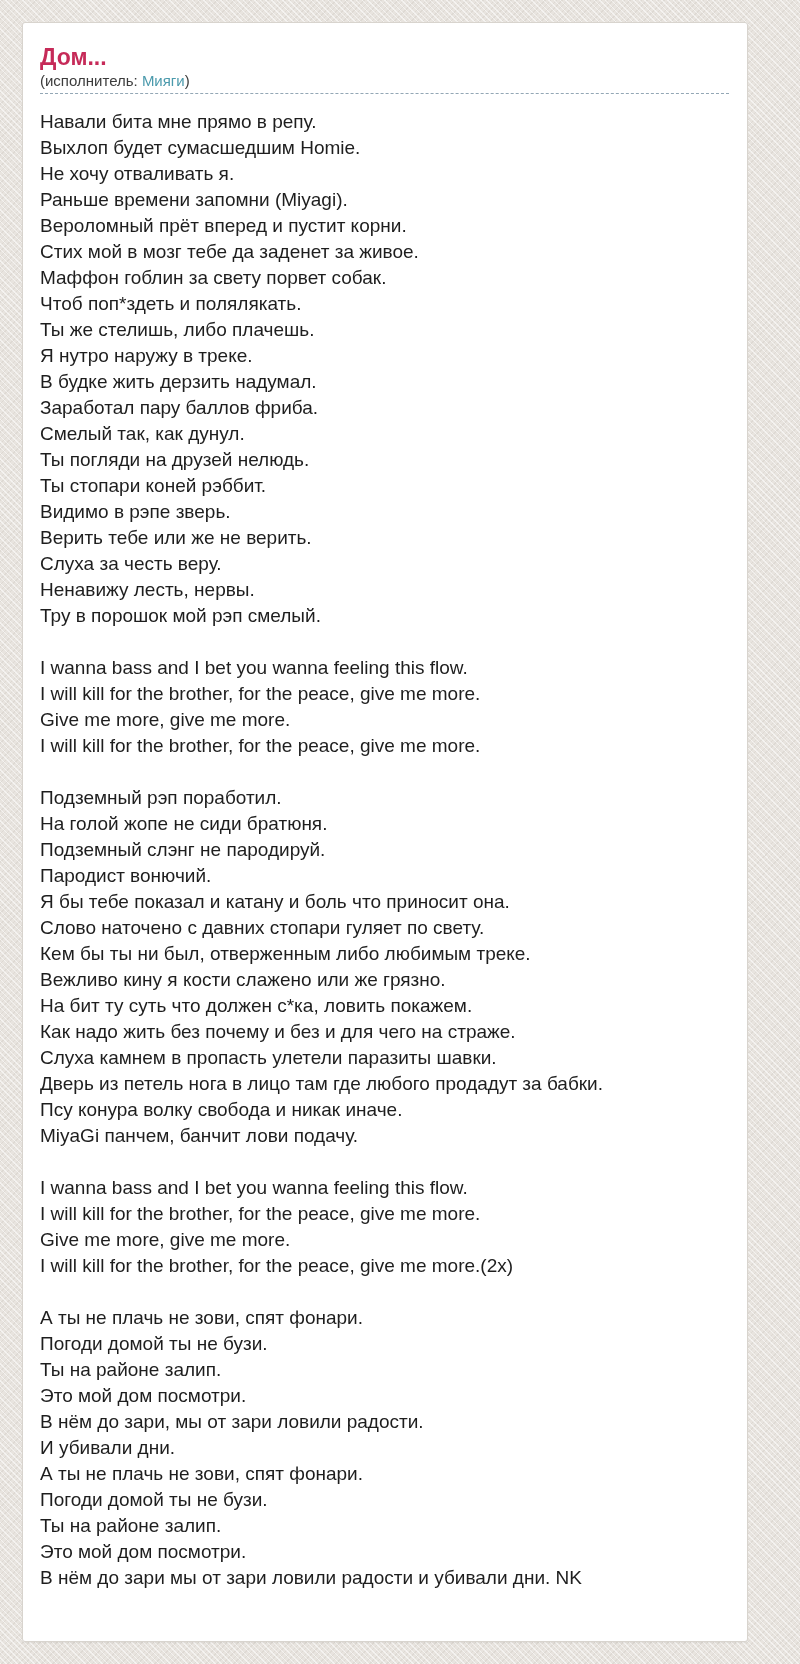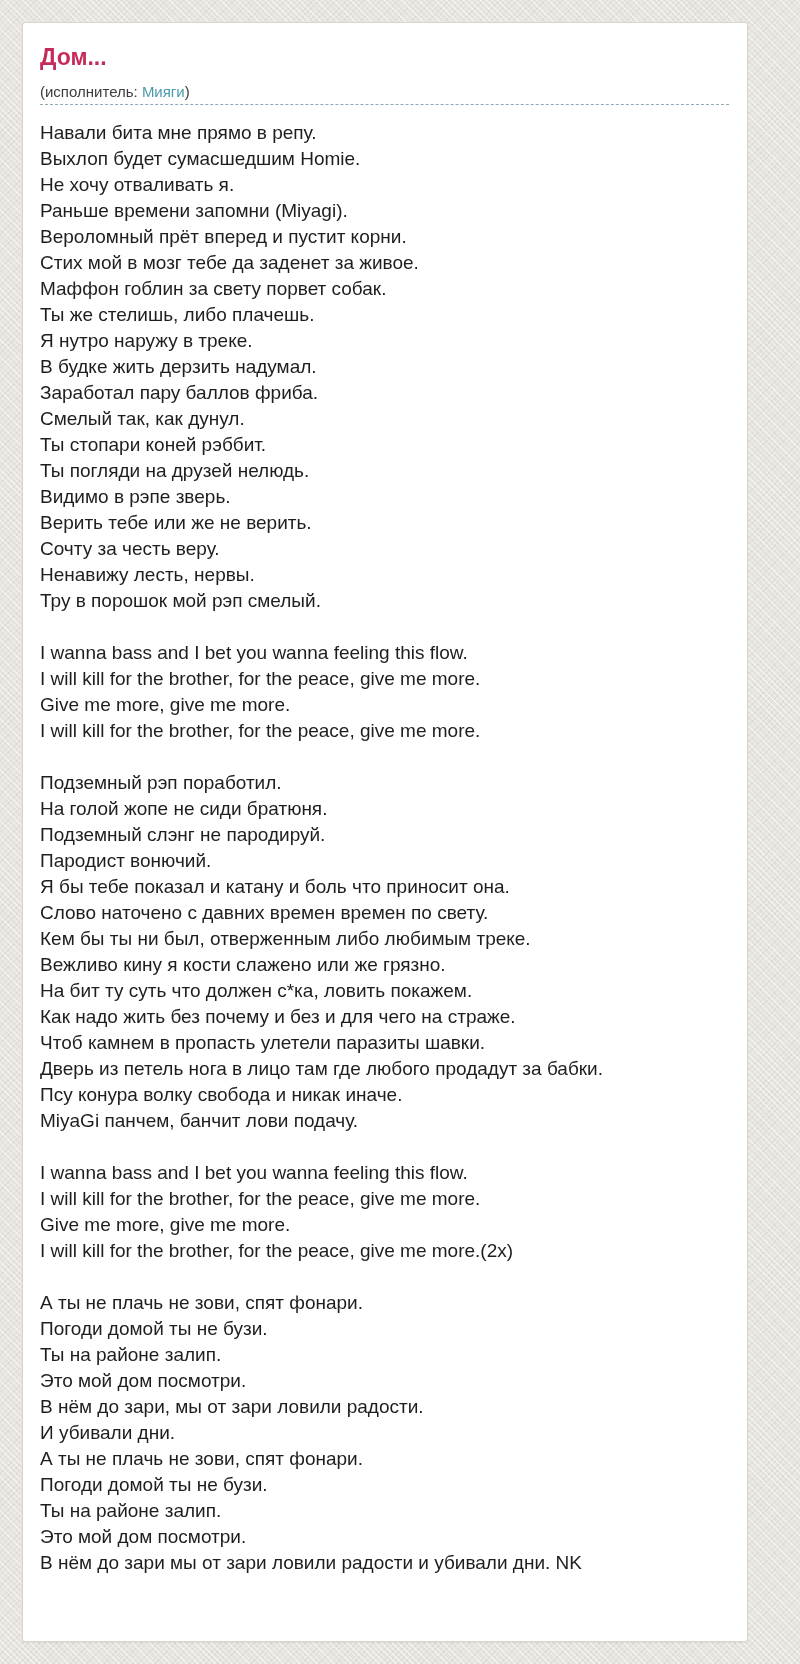--- a/index.html
+++ b/index.html
@@ -41,21 +41,21 @@
   .song-title{
     font-size:23px;
     font-weight:bold;
     line-height:28px;
     color:var(--title_color);
   }
   .artist-line{
     font-size:15px;
     line-height:18px;
     color:var(--subtitle_color);
-    margin-top:12px;
+    margin-top:1px;
     padding-bottom:3px;
   }
   .artist-link{
     color:var(--artist_link_color);
     text-decoration:none;
     cursor:pointer;
   }
   .separator{
     border-bottom:1px dashed var(--separator_color);
     height:0;
@@ -82,51 +82,52 @@
   <div class="separator"></div>
   <div class="lyrics">
       <div class="stanza">
         <div class="line">Навали бита мне прямо в репу.</div>
         <div class="line">Выхлоп будет сумасшедшим Homie.</div>
         <div class="line">Не хочу отваливать я.</div>
         <div class="line">Раньше времени запомни (Miyagi).</div>
         <div class="line">Вероломный прёт вперед и пустит корни.</div>
         <div class="line">Стих мой в мозг тебе да заденет за живое.</div>
         <div class="line">Маффон гоблин за свету порвет собак.</div>
+        <div class="line">Чтоб поп*здеть и полялякать.</div>
         <div class="line">Ты же стелишь, либо плачешь.</div>
         <div class="line">Я нутро наружу в треке.</div>
         <div class="line">В будке жить дерзить надумал.</div>
         <div class="line">Заработал пару баллов фриба.</div>
         <div class="line">Смелый так, как дунул.</div>
+        <div class="line">Ты погляди на друзей нелюдь.</div>
         <div class="line">Ты стопари коней рэббит.</div>
-        <div class="line">Ты погляди на друзей нелюдь.</div>
         <div class="line">Видимо в рэпе зверь.</div>
         <div class="line">Верить тебе или же не верить.</div>
-        <div class="line">Сочту за честь веру.</div>
+        <div class="line">Слуха за честь веру.</div>
         <div class="line">Ненавижу лесть, нервы.</div>
         <div class="line">Тру в порошок мой рэп смелый.</div>
       </div>
       <div class="stanza">
         <div class="line">I wanna bass and I bet you wanna feeling this flow.</div>
         <div class="line">I will kill for the brother, for the peace, give me more.</div>
         <div class="line">Give me more, give me more.</div>
         <div class="line">I will kill for the brother, for the peace, give me more.</div>
       </div>
       <div class="stanza">
         <div class="line">Подземный рэп поработил.</div>
         <div class="line">На голой жопе не сиди братюня.</div>
         <div class="line">Подземный слэнг не пародируй.</div>
         <div class="line">Пародист вонючий.</div>
         <div class="line">Я бы тебе показал и катану и боль что приносит она.</div>
-        <div class="line">Слово наточено с давних времен времен по свету.</div>
+        <div class="line">Слово наточено с давних стопари гуляет по свету.</div>
         <div class="line">Кем бы ты ни был, отверженным либо любимым треке.</div>
         <div class="line">Вежливо кину я кости слажено или же грязно.</div>
         <div class="line">На бит ту суть что должен с*ка, ловить покажем.</div>
         <div class="line">Как надо жить без почему и без и для чего на страже.</div>
-        <div class="line">Чтоб камнем в пропасть улетели паразиты шавки.</div>
+        <div class="line">Слуха камнем в пропасть улетели паразиты шавки.</div>
         <div class="line">Дверь из петель нога в лицо там где любого продадут за бабки.</div>
         <div class="line">Псу конура волку свобода и никак иначе.</div>
         <div class="line">MiyaGi панчем, банчит лови подачу.</div>
       </div>
       <div class="stanza">
         <div class="line">I wanna bass and I bet you wanna feeling this flow.</div>
         <div class="line">I will kill for the brother, for the peace, give me more.</div>
         <div class="line">Give me more, give me more.</div>
         <div class="line">I will kill for the brother, for the peace, give me more.(2x)</div>
       </div>

